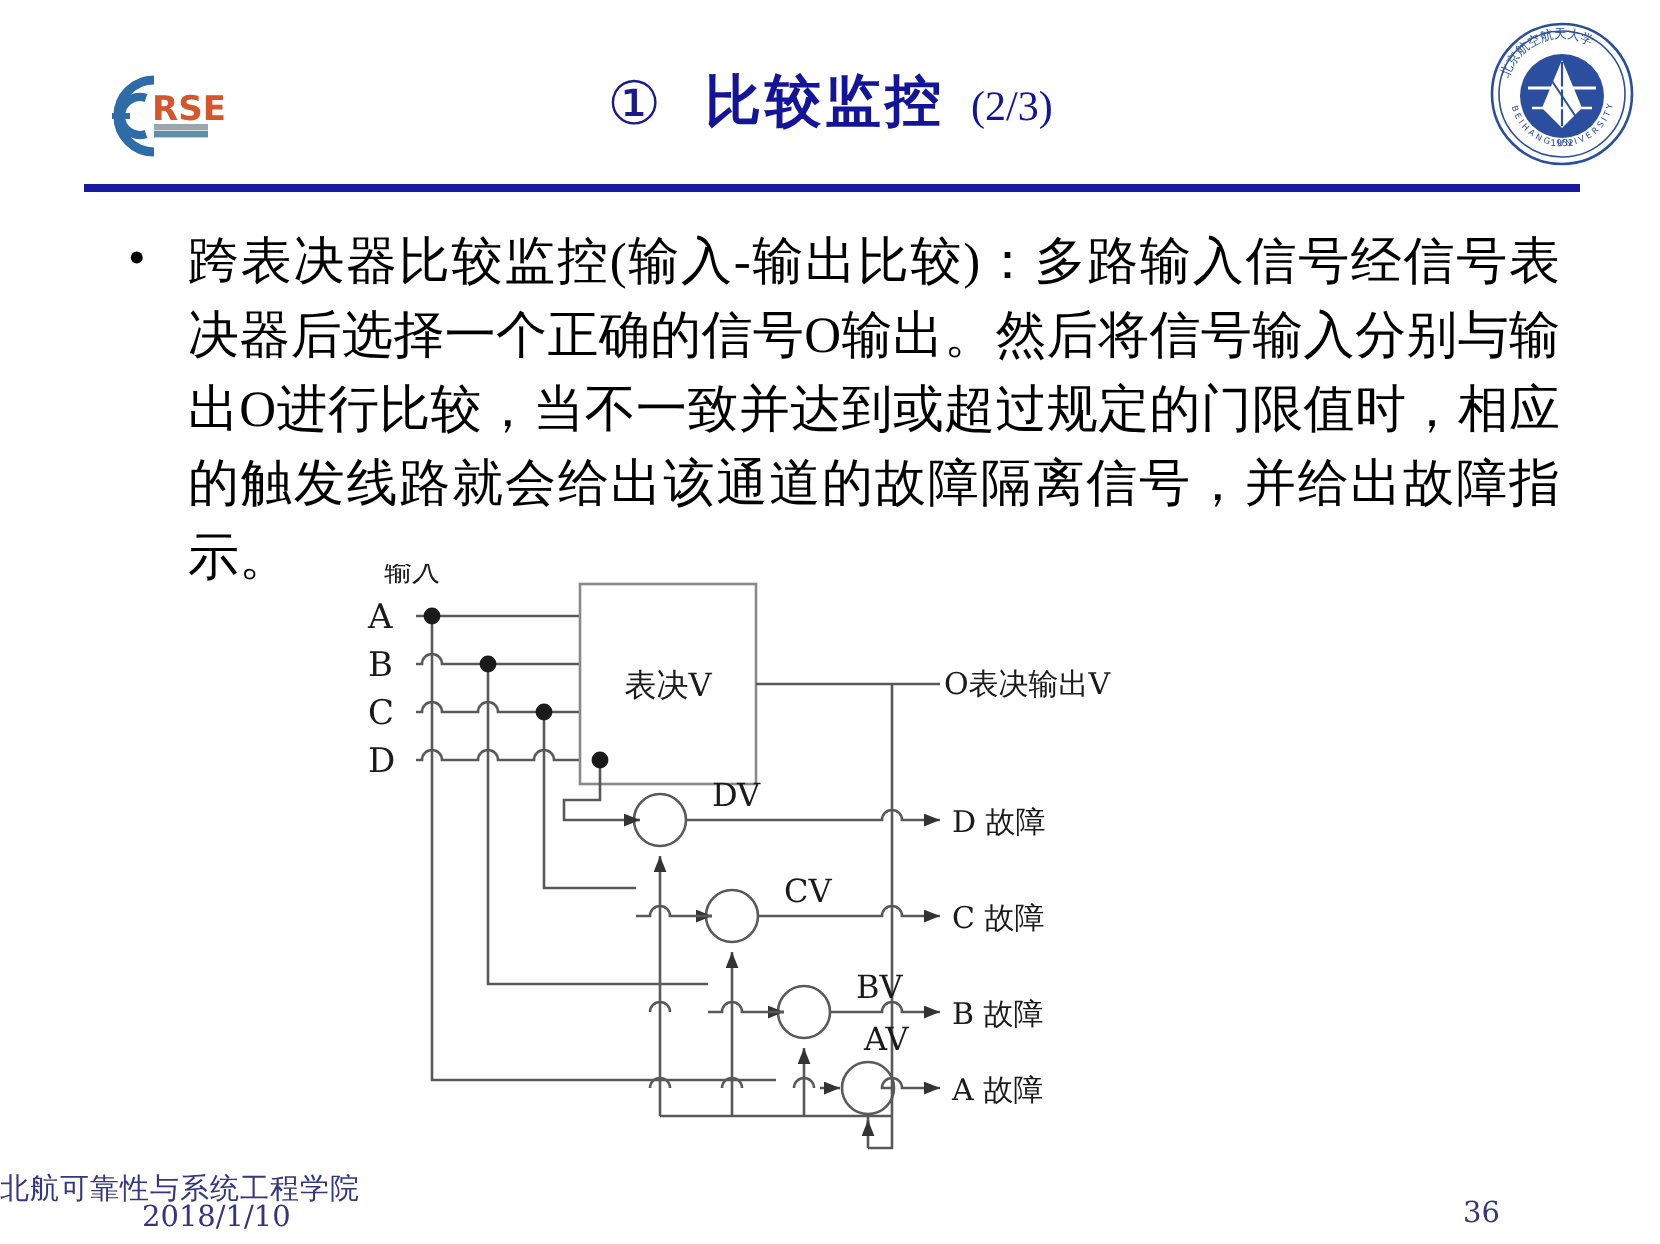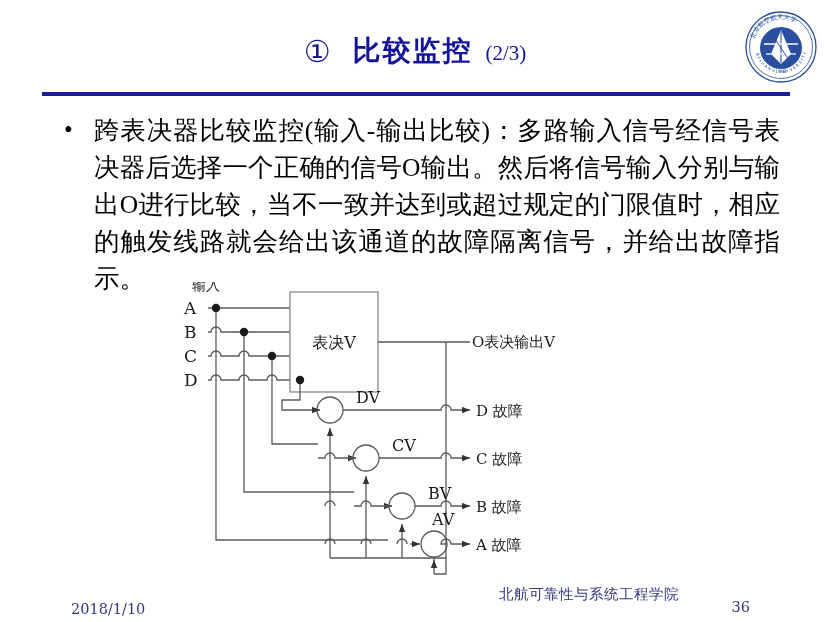--- a/index.html
+++ b/index.html
@@ -129,34 +129,49 @@
     width: 830px; height: 26px;
     font-family: "DejaVu Serif", "Liberation Serif", serif;
     color: #353580;
     font-size: 14.5px;
   }
   #footer-date {
     position: absolute; left: 71px; top: 18px;
   }
   #footer-org {
     position: absolute; left: 0; top: 2px;
-    width: 679px; text-align: right;
+    width: 679px; text-align: left;
     letter-spacing: 0.5px;
   }
   #footer-page {
     position: absolute; right: 80px; top: 16px;
   }
 </style>
 </head>
 <body>
 
 <div id="slide">
 
   <div id="header">
 
+    <div id="crse-logo">
+      <svg width="78" height="44" viewBox="0 0 78 44" xmlns="http://www.w3.org/2000/svg">
+
+        <path d="M31 4 A18 18 0 1 0 31 40" fill="none" stroke="#2d6ca8" stroke-width="4.6"></path>
+
+        <path d="M27 13 A9.5 9.5 0 1 0 27 31" fill="none" stroke="#2d6ca8" stroke-width="4.2"></path>
+
+        <rect x="10" y="20.5" width="9" height="3" fill="#2d6ca8"></rect>
+
+        <text x="30" y="24" font-family="'DejaVu Sans',sans-serif" font-size="17" font-weight="bold" fill="#d4562c">RSE</text>
+
+        <rect x="31" y="26" width="27" height="3.2" fill="#9aa7ae"></rect>
+        <rect x="31" y="29.5" width="27" height="3.2" fill="#5f8fa8"></rect>
+      </svg>
+    </div>
 
     <div id="title-block">
       <span class="title-num">①</span>
       <span class="title-main">比较监控</span>
       <span class="title-sub">(2/3)</span>
     </div>
 
     <div id="seal">
       <svg width="74" height="74" viewBox="0 0 74 74" xmlns="http://www.w3.org/2000/svg">
         <circle cx="37" cy="37" r="35" fill="#fff" stroke="#2b4f9e" stroke-width="1.3"></circle>

